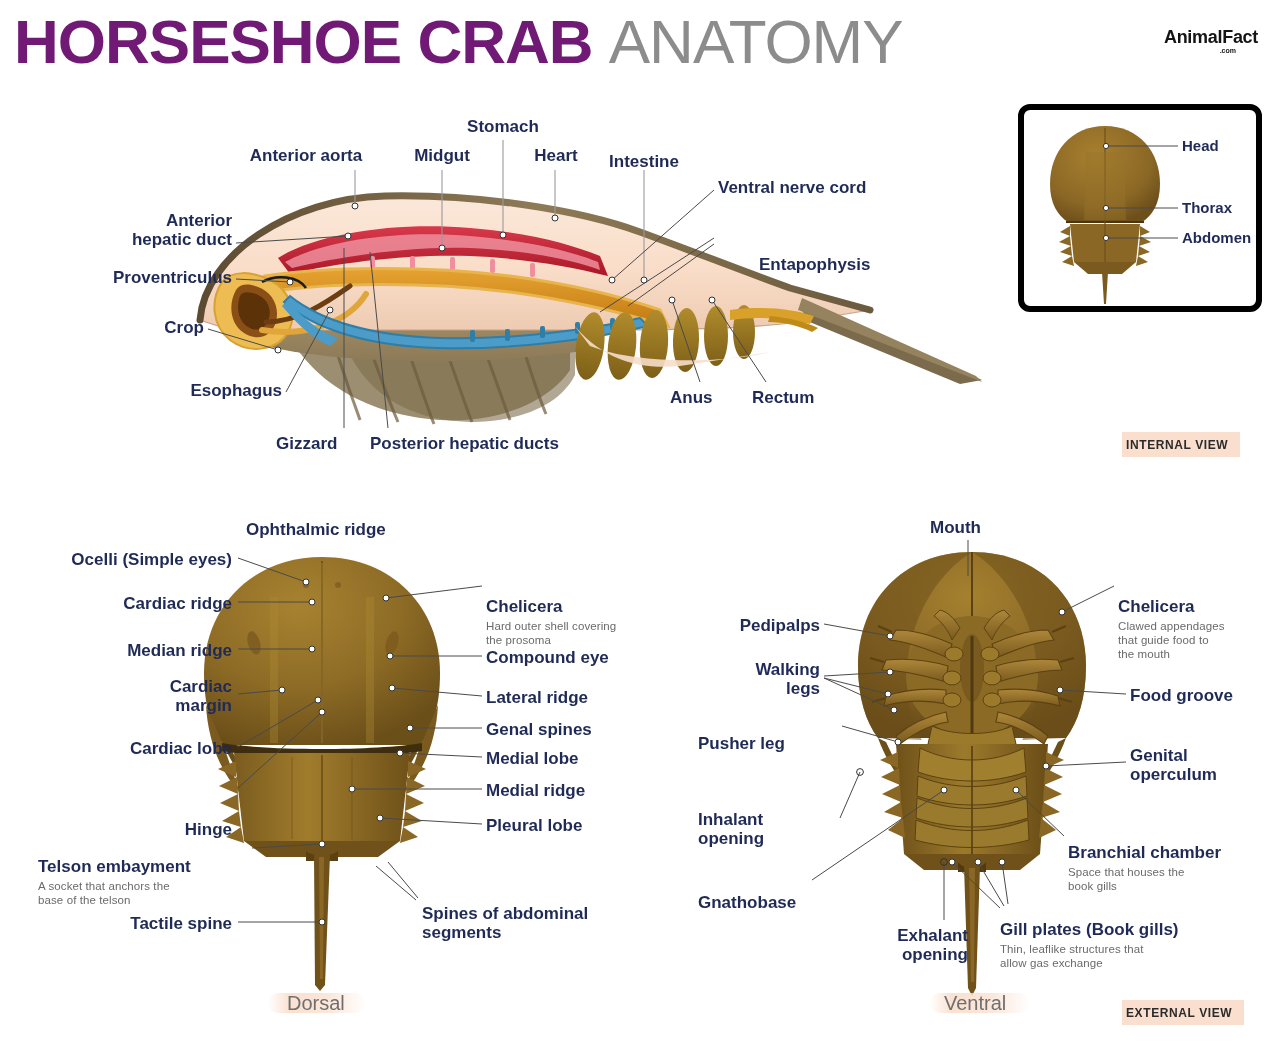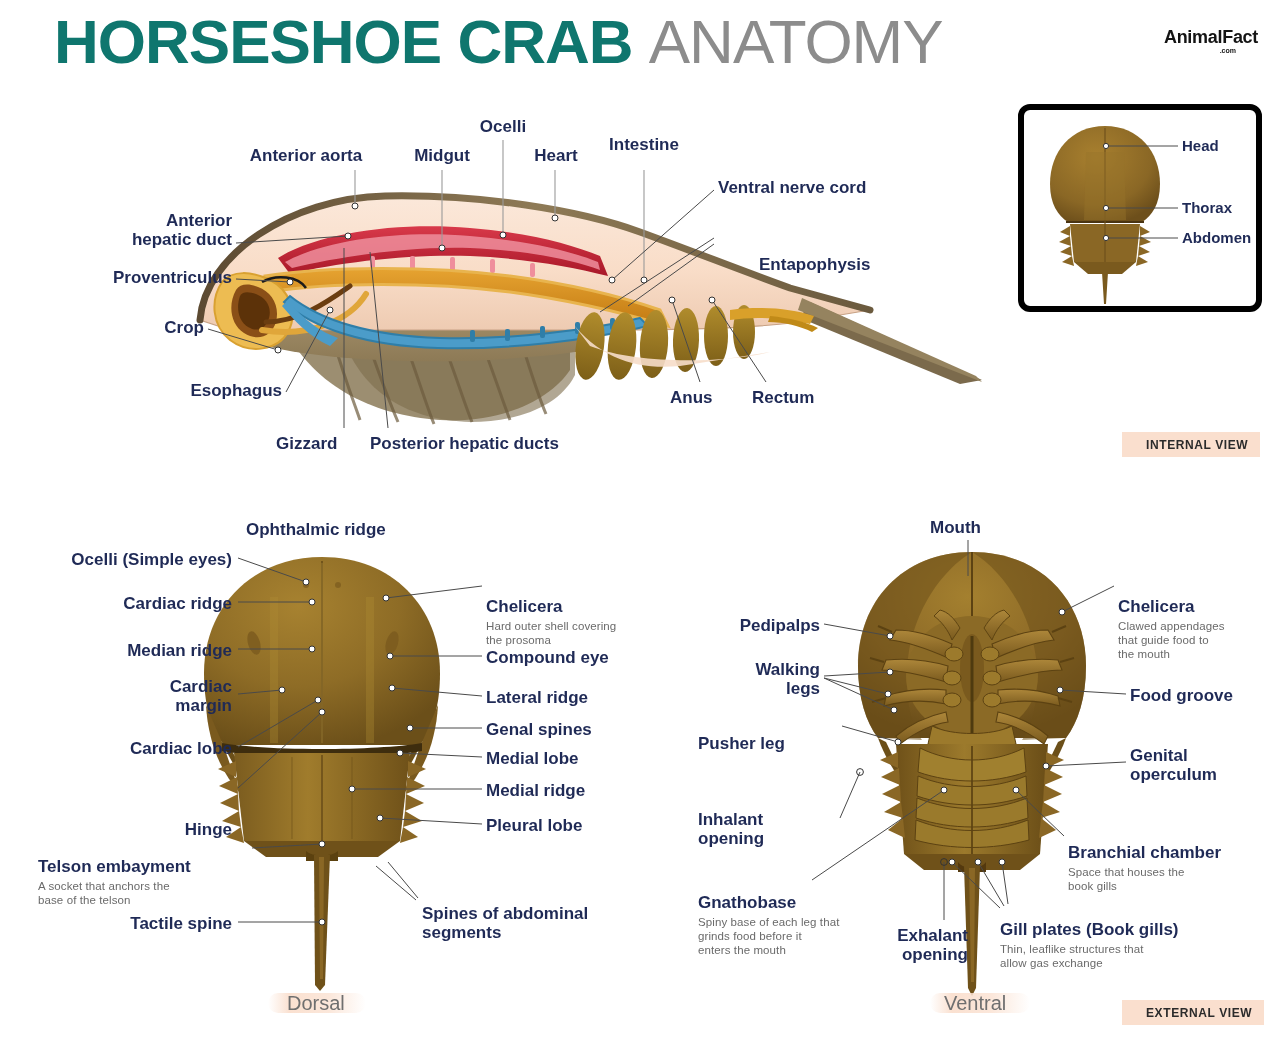--- a/index.html
+++ b/index.html
@@ -11,21 +11,21 @@
     overflow: hidden;
   }
   .root { position: relative; width: 1276px; height: 1050px; }
 
   
   .title {
     position: absolute; left: 14px; top: 6px;
     font-size: 62px; font-weight: 700; letter-spacing: -1px;
     white-space: nowrap;
   }
-  .title .t1 { color: #0f766e; margin-left: 40px; }
+  .title .t1 { color: #701a75; }
   .title .t2 { color: #8c8c8c; font-weight: 500; }
   .logo {
     position: absolute; right: 18px; top: 28px;
     text-align: right; line-height: 1;
   }
   .logo .lname { font-size: 18px; font-weight: 700; color: #141414; letter-spacing: -0.3px;}
   .logo .ldom { font-size: 7px; font-weight: 700; color: #141414; margin-top: 1px; margin-right: 22px;}
 
   
   .lbl {
@@ -53,21 +53,21 @@
   .leaders { position: absolute; left: 0; top: 0; width: 1276px; height: 1050px; pointer-events: none; }
 
   
   .badge {
     position: absolute;
     background: #fadfce;
     color: #2b2b2b;
     font-size: 12px;
     font-weight: 700;
     letter-spacing: 0.6px;
-    padding: 6px 12px 5px 24px;
+    padding: 6px 12px 5px 4px;
   }
 
   
   .inset {
     position: absolute;
     left: 1018px; top: 104px; width: 244px; height: 208px;
     border: 6px solid #000000; border-radius: 12px; background: #fff;
   }
 
   
@@ -190,24 +190,24 @@
       <ellipse cx="574" cy="162" rx="11" ry="27" fill="url(#gillG)"></ellipse>
     </g>
 
     <path d="M400 150 C430 190 470 200 510 196 L600 182 C560 192 470 196 420 176 Z" fill="#f6ddc9" opacity="0.9"></path>
 
     <path d="M560 140 C590 136 620 138 644 146 L640 154 C614 148 586 146 560 150 Z" fill="#d9a02a"></path>
     <path d="M600 146 C620 148 636 152 648 158 L642 162 C630 156 614 152 598 152 Z" fill="#c08a18"></path>
   </svg>
 
   <div class="lbl c" style="left:238px; top:146px; width:136px;">Anterior aorta</div>
-  <div class="lbl c" style="left:442px; top:117px; width:122px;">Ocelli</div>
+  <div class="lbl c" style="left:442px; top:117px; width:122px;">Stomach</div>
   <div class="lbl c" style="left:394px; top:146px; width:96px;">Midgut</div>
   <div class="lbl c" style="left:518px; top:146px; width:76px;">Heart</div>
-  <div class="lbl c" style="left:588px; top:135px; width:112px;text-align:center;">Intestine</div>
+  <div class="lbl c" style="left:588px; top:152px; width:112px;text-align:center;">Intestine</div>
   <div class="lbl" style="left:718px; top:178px;">Ventral nerve cord</div>
   <div class="lbl" style="left:718px; top:236px; width:250px;margin-left:41px;">
     <span>Entapophysis</span>
   </div>
   <div class="lbl r" style="left:60px; top:211px; width:172px;">Anterior
 hepatic duct</div>
   <div class="lbl r" style="left:50px; top:268px; width:182px;">Proventriculus</div>
   <div class="lbl r" style="left:94px; top:318px; width:110px;">Crop</div>
   <div class="lbl r" style="left:120px; top:381px; width:162px;">Esophagus</div>
   <div class="lbl" style="left:276px; top:434px;">Gizzard</div>
@@ -543,23 +543,20 @@
   <div class="lbl r" style="left:680px; top:616px; width:140px;">Pedipalps</div>
   <div class="lbl r" style="left:680px; top:660px; width:140px;">Walking
 legs</div>
   <div class="lbl" style="left:698px; top:715px; width:140px;">
     <span>Pusher leg</span>
   </div>
   <div class="lbl" style="left:698px; top:810px; width:140px;">Inhalant
 opening</div>
   <div class="lbl" style="left:698px; top:874px; width:200px;">
     <span>Gnathobase</span>
-    <div class="desc">Spiny base of each leg that
-grinds food before it
-enters the mouth</div>
   </div>
   <div class="lbl r" style="left:848px; top:926px; width:120px;">Exhalant
 opening</div>
 
   <div class="lbl" style="left:1118px; top:578px; width:160px;">
     <span>Chelicera</span>
     <div class="desc">Clawed appendages
 that guide food to
 the mouth</div>
   </div>

